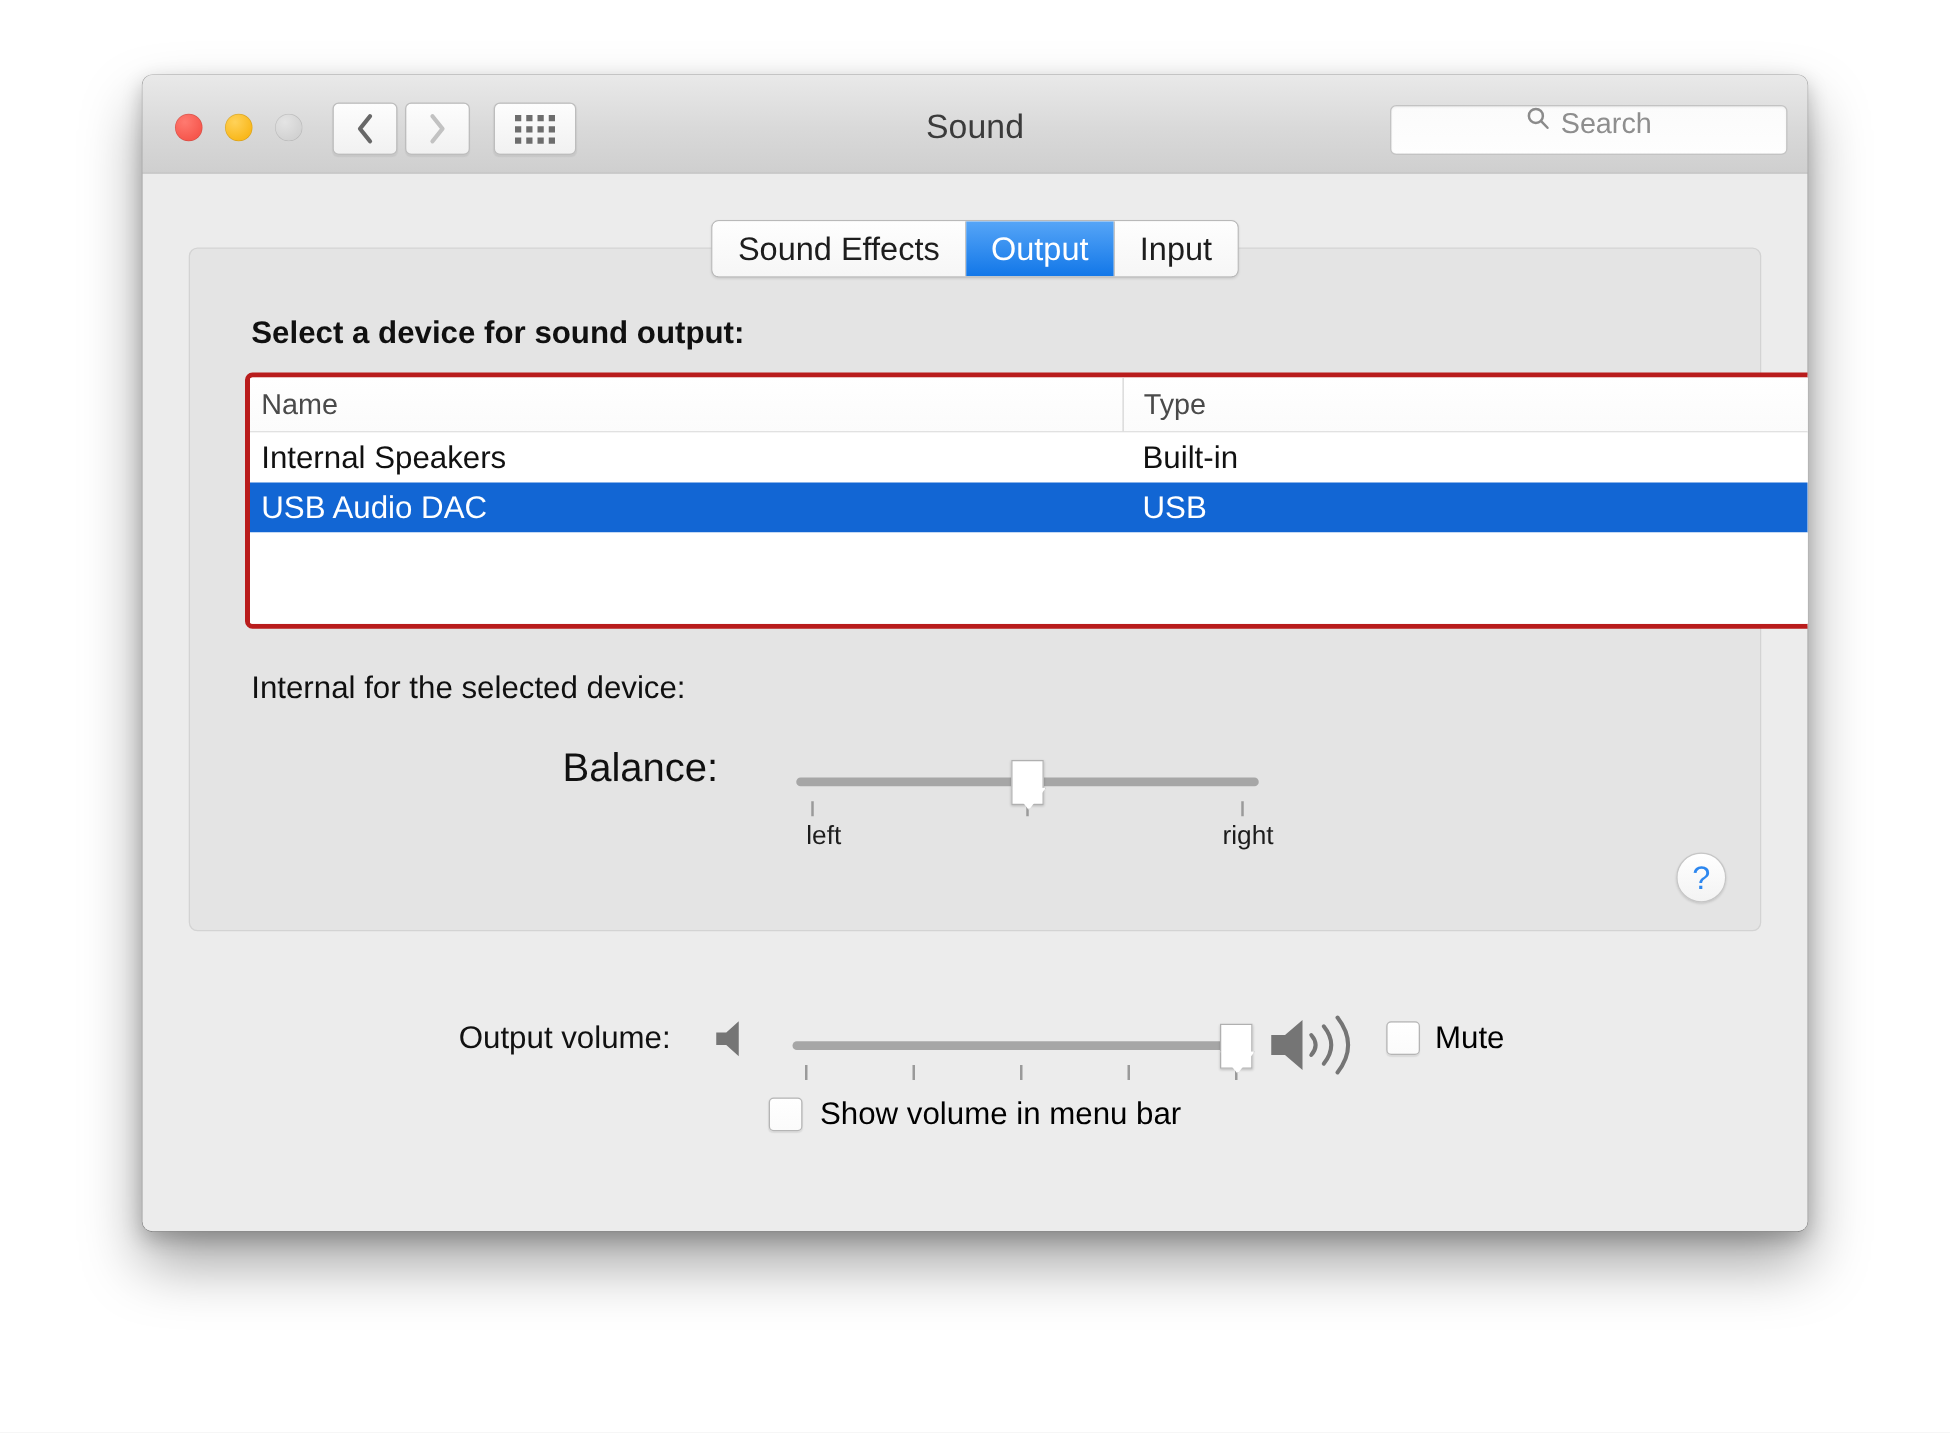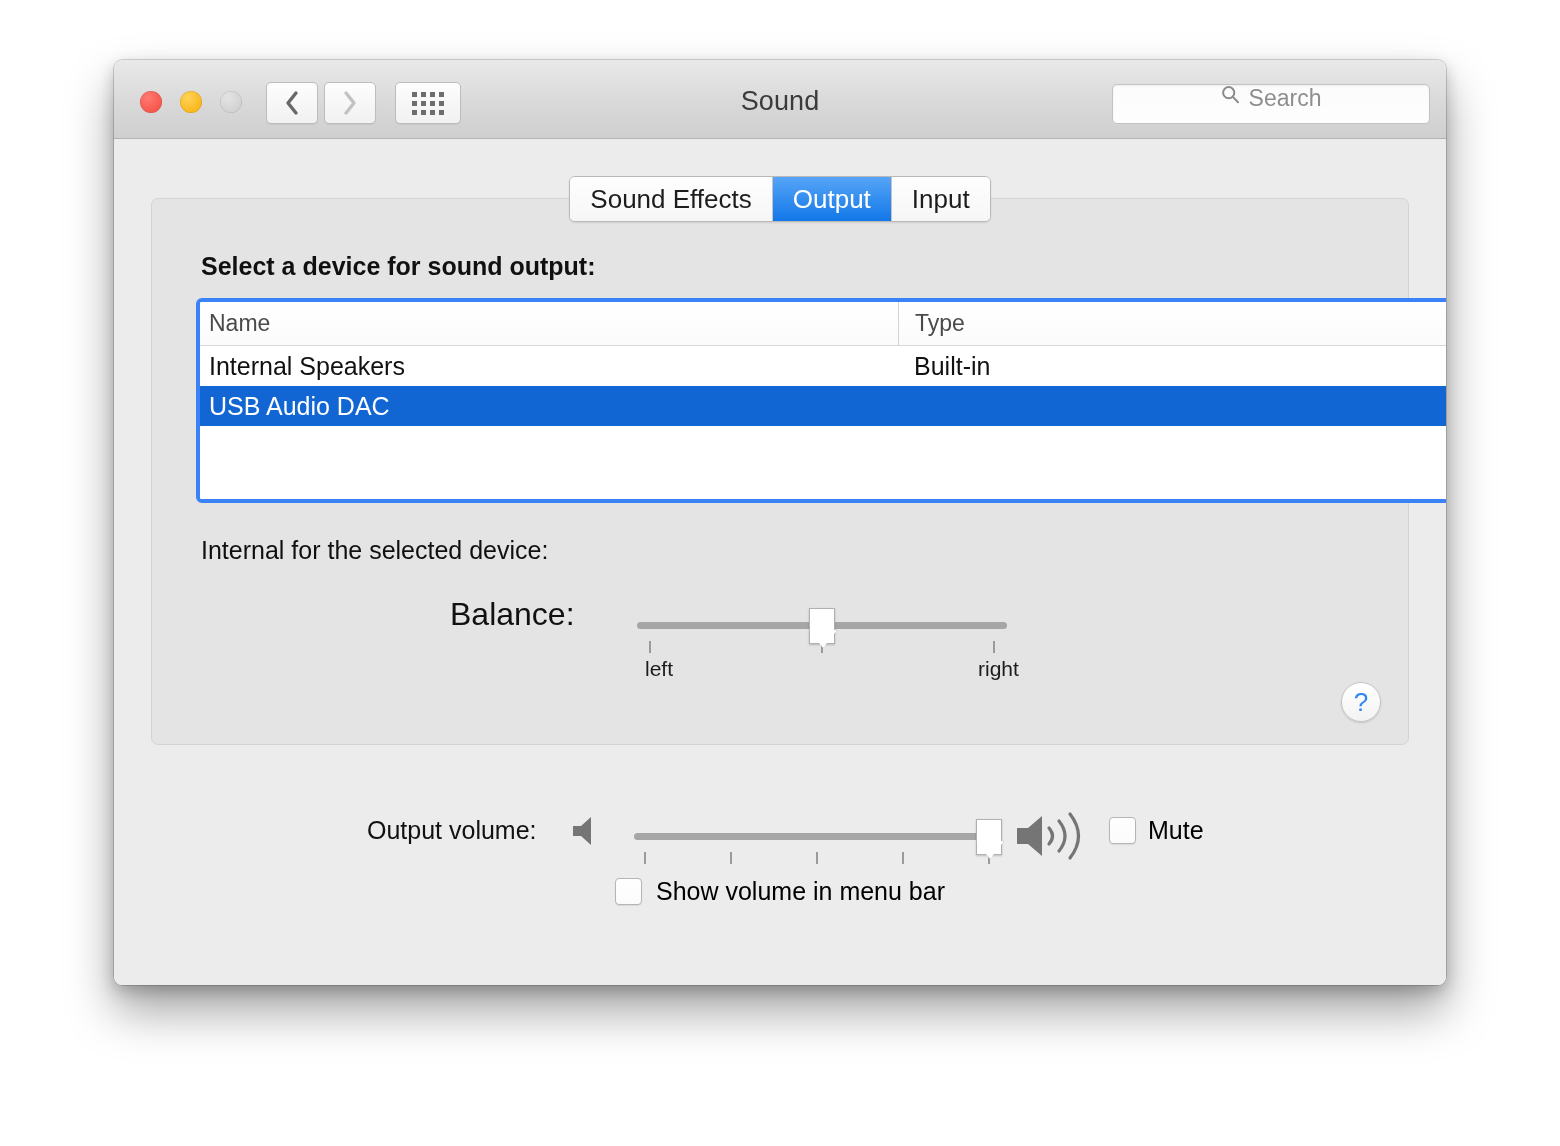--- a/index.html
+++ b/index.html
@@ -178,21 +178,21 @@
   }
 
   
   .table-focus {
     position: absolute;
     left: 44px;
     top: 99px;
     width: 1324px;
     height: 205px;
     border-radius: 6px;
-    border: 4px solid #3b82f6;
+    border: 4px solid #b91c1c;
     background: #ffffff;
     overflow: hidden;
   }
   .table-inner {
     position: absolute;
     inset: 0;
     background: #fff;
     display: flex;
     flex-direction: column;
   }
@@ -443,20 +443,21 @@
           <div class="thead">
             <div class="th name">Name</div>
             <div class="th type">Type</div>
           </div>
           <div class="trow">
             <div class="cell name">Internal Speakers</div>
             <div class="cell type">Built-in</div>
           </div>
           <div class="trow selected">
             <div class="cell name">USB Audio DAC</div>
+            <div class="cell type">USB</div>
           </div>
           <div class="tfiller"></div>
         </div>
       </div>
 
       <div class="settings-head">Internal for the selected device:</div>
 
       <div class="balance-row">
         <div class="balance-label">Balance:</div>
         <div class="slider" style="left:485px; top:18px; width:370px; height:34px;">

